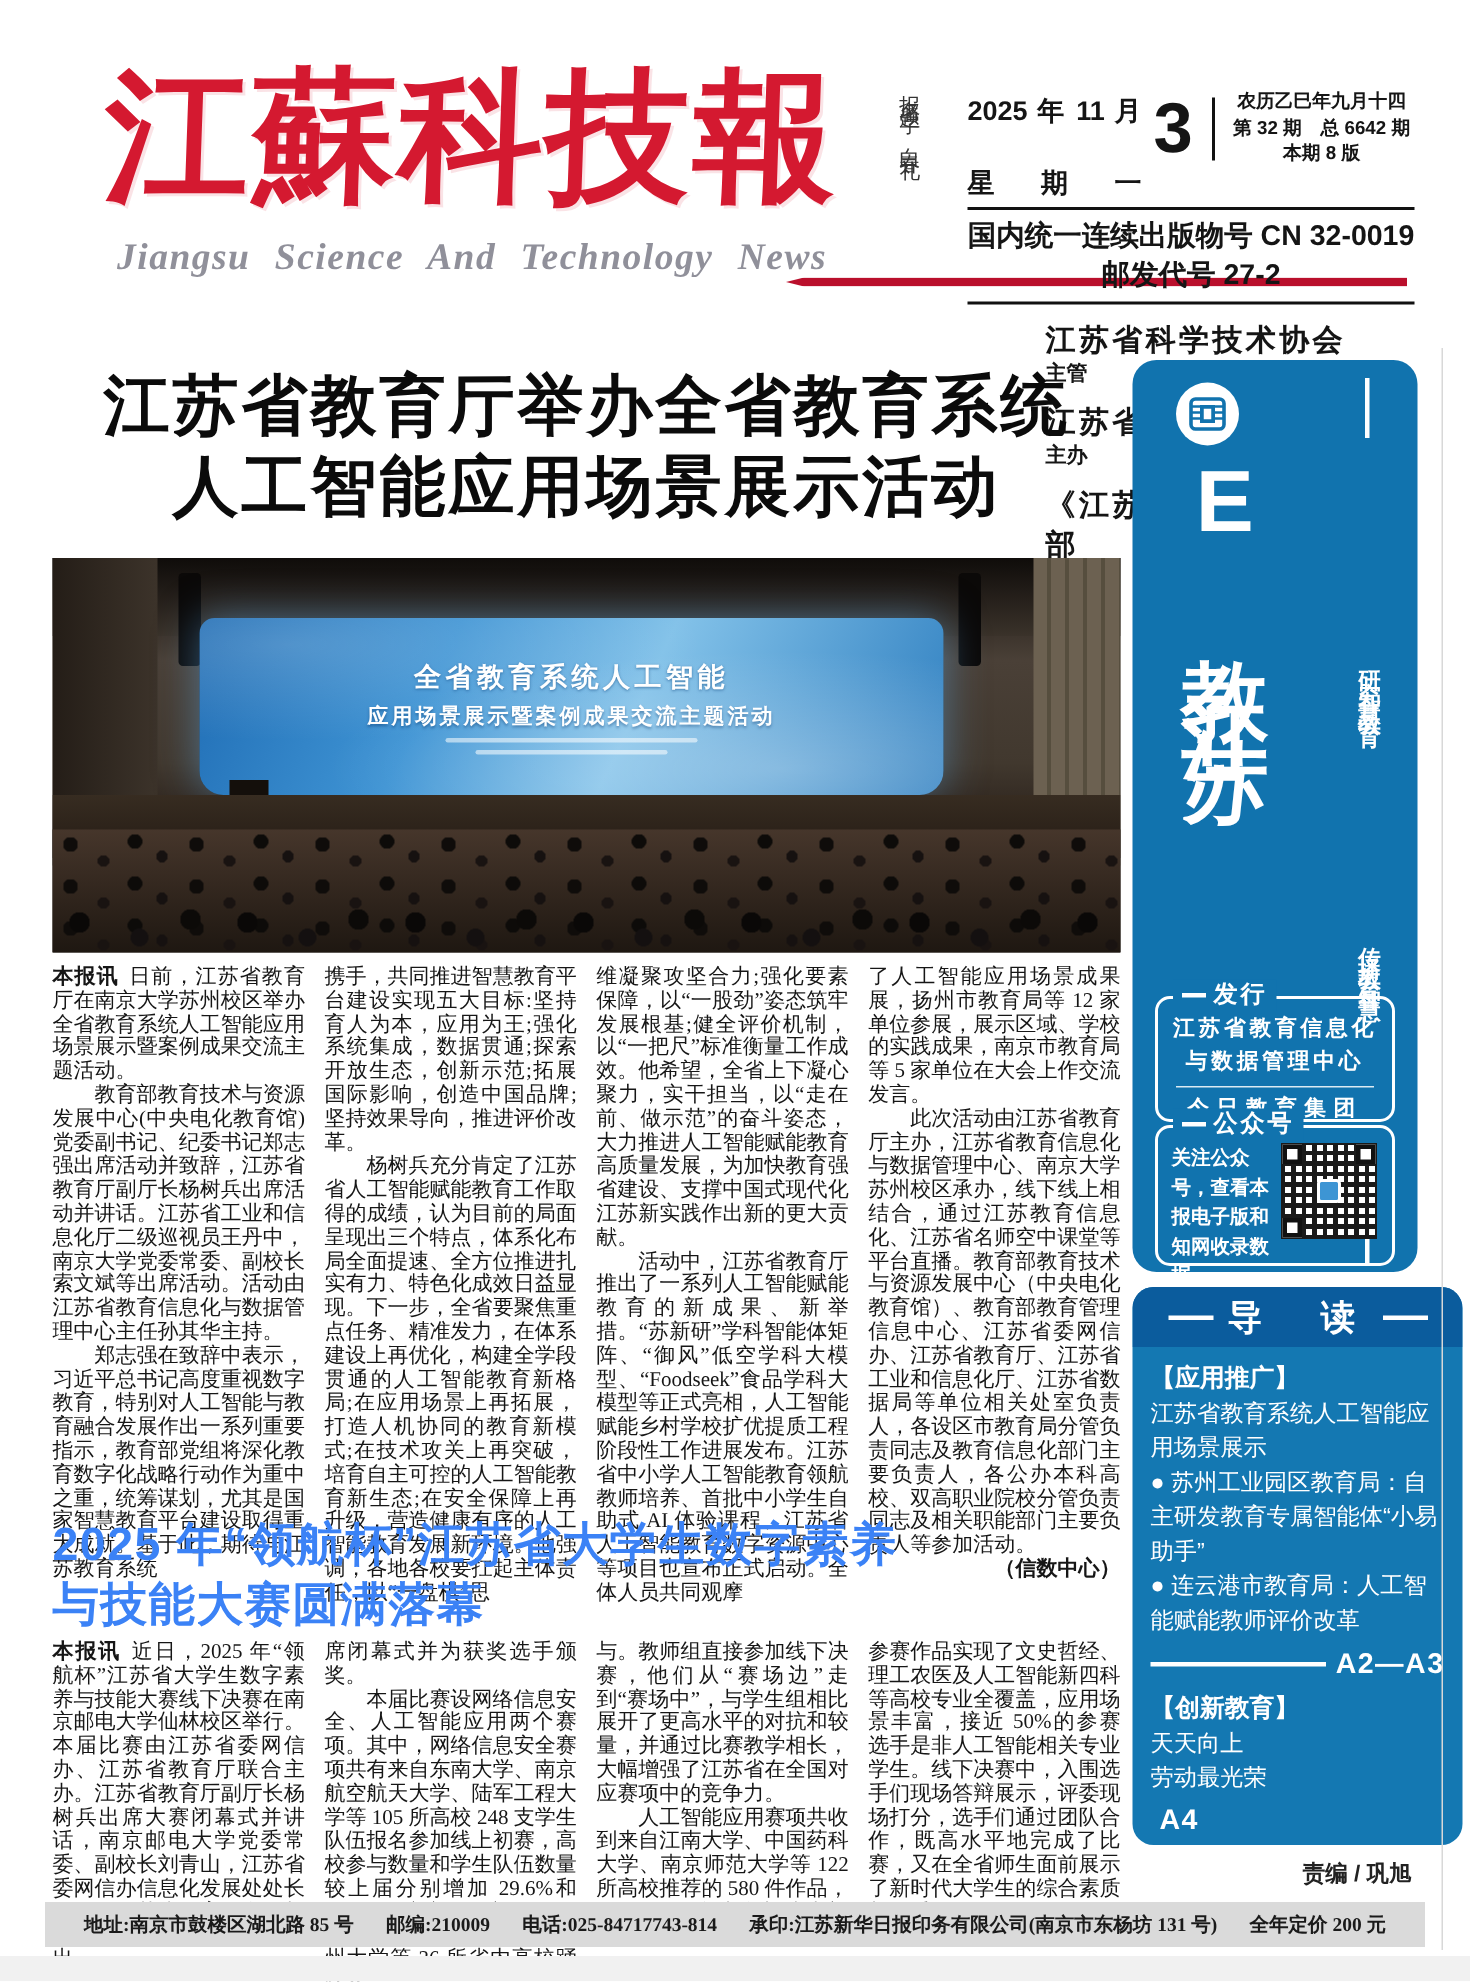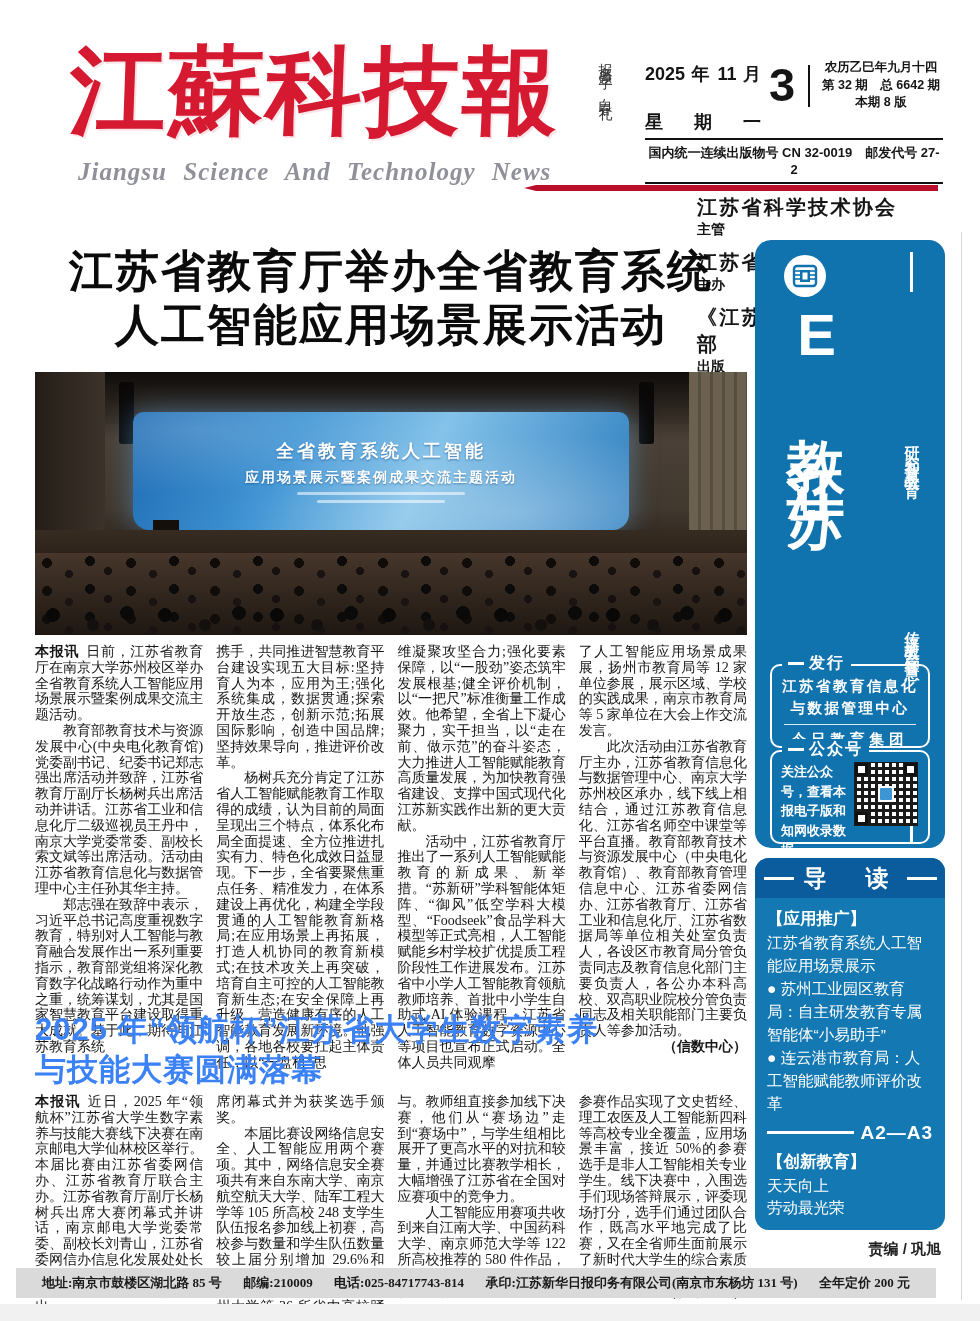--- a/index.html
+++ b/index.html
@@ -20,21 +20,21 @@
 
   
   .hinfo{left:645px;top:38px;width:298px;}
   .date-row{display:flex;align-items:center;}
   .date-left{width:116px;font-size:18px;font-weight:bold;line-height:1.25;}
   .jl{text-align:justify;text-align-last:justify;margin-top:25px;}
   .day{font-size:47px;font-weight:bold;line-height:.9;margin:0 4px 0 8px;}
   .vsep{width:2px;height:42px;background:#111;margin:0 9px;}
   .issue{font-size:12.5px;font-weight:bold;line-height:1.42;text-align:center;flex:1;}
   .hline{height:2px;background:#111;margin:5px 0 4px;}
-  .pubcode{font-size:13px;font-weight:bold;text-align:center;}
+  .pubcode{font-size:19px;font-weight:bold;text-align:center;}
   .org-row{display:flex;justify-content:space-between;align-items:baseline;
     padding:0 8px 0 52px;margin-top:10px;flex-direction:column;}
   .org-name{font-size:20px;font-weight:bold;width:198px;text-align:justify;text-align-last:justify;}
   .org-role{font-size:14px;font-weight:bold;}
 
   
   .headline1{left:35px;top:244px;width:712px;text-align:center;font-weight:900;
     font-size:44px;line-height:1.22;letter-spacing:2px;color:#0b0b0b;}
   .headline2{left:35px;top:1010px;width:712px;font-weight:900;
     font-size:31px;line-height:1.28;letter-spacing:1px;color:#3b82f6;}
@@ -111,34 +111,34 @@
   .gzh-text{color:#fff;font-size:13px;line-height:1.5;font-weight:bold;width:66px;}
   .qr{width:64px;height:64px;background:#fff;position:relative;flex:none;
     background-image:
       repeating-linear-gradient(0deg,#1a1a1a 0 3px,transparent 3px 7px),
       repeating-linear-gradient(90deg,#1a1a1a 0 3px,#fff 3px 7px);}
   .qr .f{position:absolute;width:13px;height:13px;border:3px solid #111;background:#fff;box-sizing:border-box;}
   .qr .f1{left:1px;top:1px;}.qr .f2{right:1px;top:1px;}.qr .f3{left:1px;bottom:1px;}
   .qr .c{position:absolute;left:24px;top:24px;width:16px;height:16px;background:#3d95d4;
     border:2px solid #fff;border-radius:3px;box-sizing:border-box;}
 
-  .daodu{left:755px;top:858px;width:190px;height:372px;background:#1478b2;border-radius:14px;overflow:hidden;}
+  .daodu{left:755px;top:858px;width:220px;height:372px;background:#1478b2;border-radius:14px;overflow:hidden;}
   .dd-head{height:40px;background:#0b5c9d;display:flex;align-items:center;justify-content:center;
     gap:10px;color:#fff;font-size:23px;font-weight:900;letter-spacing:8px;}
   .dd-dash{width:30px;height:3px;background:#fff;}
   .dd-body{padding:7px 12px 0;color:#fff;}
   .dd-tag{font-size:16.5px;font-weight:bold;margin:3px 0 2px;}
   .dd-item{font-size:15.5px;line-height:1.48;}
   .dd-pageline{display:flex;align-items:center;margin:6px 0 7px;}
   .dd-line{flex:1;height:2.5px;background:#fff;}
   .dd-page{font-size:19px;font-weight:bold;margin-left:6px;letter-spacing:1px;}
   .editor{left:755px;top:1240px;width:186px;text-align:right;font-size:15px;font-weight:bold;color:#222;}
 
   
-  .footer{left:16px;top:1268px;width:920px;height:30px;background:#dadada;display:flex;
+  .footer{left:30px;top:1268px;width:920px;height:30px;background:#dadada;display:flex;
     align-items:center;justify-content:space-between;padding:0 26px;box-sizing:border-box;
     font-family:"Liberation Serif",serif;font-size:13px;font-weight:bold;color:#1a1a1a;}
   .page-edge{left:961px;top:232px;width:1px;height:1068px;background:#d8d8d8;}
   .bottom-strip{left:0;top:1304px;width:980px;height:17px;background:#f1f1f1;}
 </style>
 </head>
 <body>
 
 <div class="page">
 

